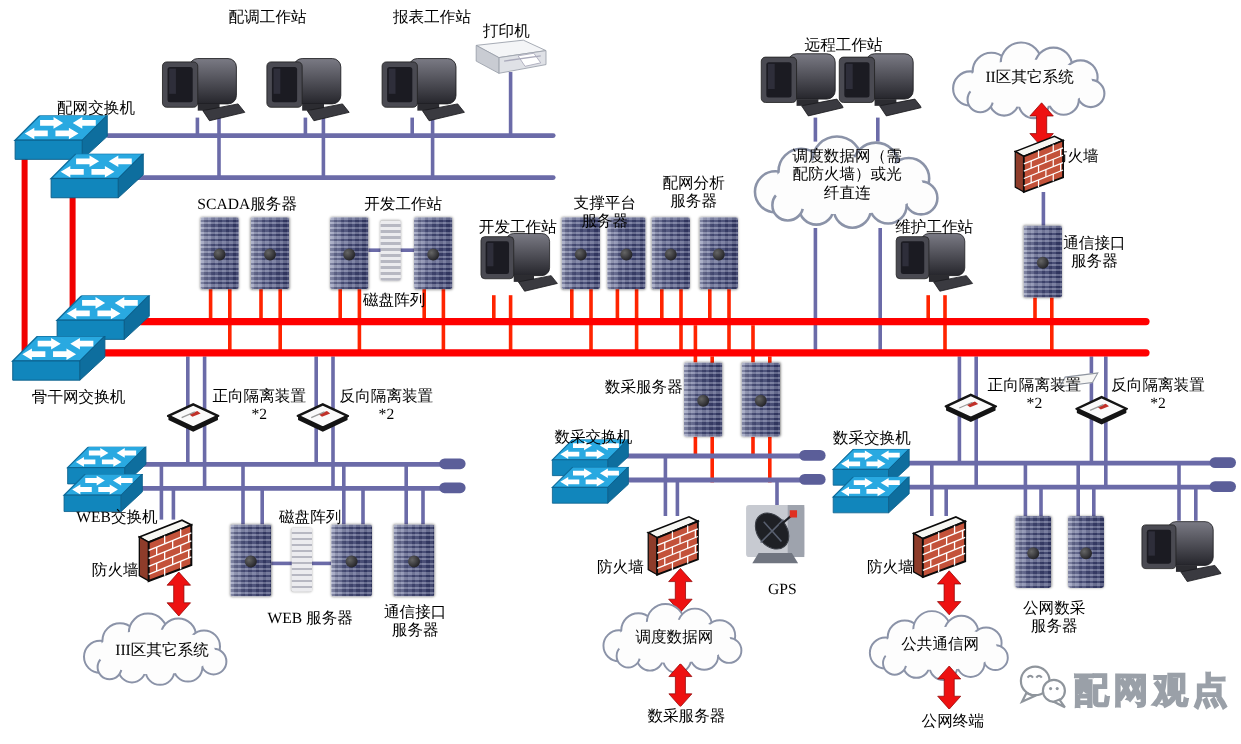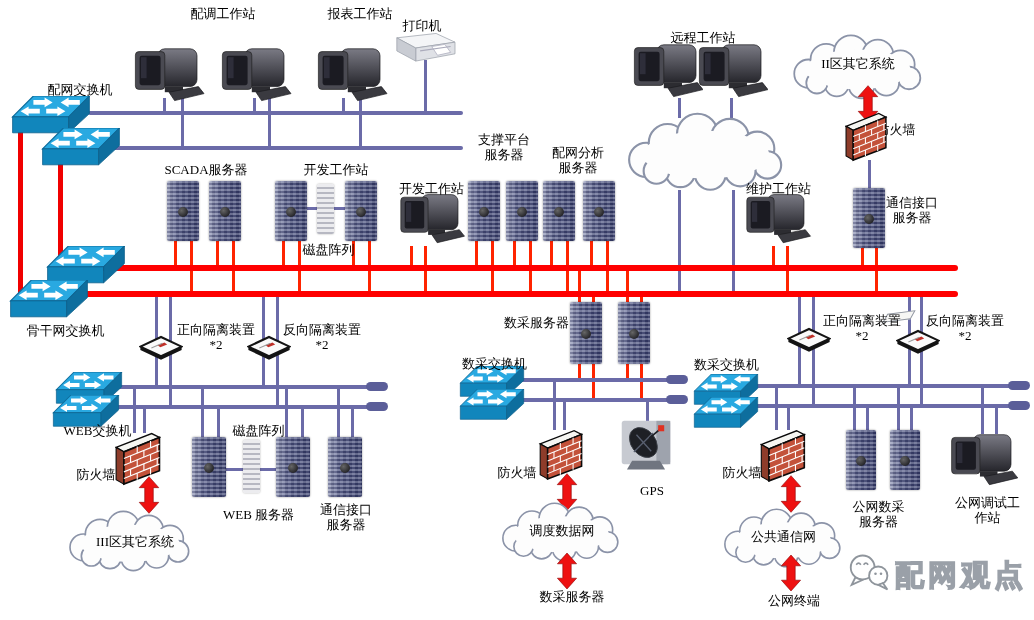--- a/index.html
+++ b/index.html
@@ -212,21 +212,21 @@
 <div class="vl r" style="left:352px;top:241px;height:26px"></div>
 <div class="vl r" style="left:368px;top:241px;height:53px"></div>
 
 <div class="lbl" style="left:394px;top:181px;width:75px">开发工作站</div>
 <svg class="icon" style="left:398px;top:192px;width:68px;height:52px">
       <use href="#ws"></use>
     </svg>
 <div class="vl r" style="left:410px;top:246px;height:21px"></div>
 <div class="vl r" style="left:424px;top:246px;height:48px"></div>
 
-<div class="lbl" style="left:464px;top:132px;width:80px">支撑平台
+<div class="lbl" style="left:464px;top:161px;width:80px">支撑平台
 服务器</div>
 <div class="server" style="left:468px;top:181px;width:32px;height:60px"></div>
 <div class="server" style="left:506px;top:181px;width:32px;height:60px"></div>
 <div class="vl r" style="left:475px;top:241px;height:26px"></div>
 <div class="vl r" style="left:491px;top:241px;height:53px"></div>
 <div class="vl r" style="left:513px;top:241px;height:26px"></div>
 <div class="vl r" style="left:529px;top:241px;height:53px"></div>
 
 <div class="lbl" style="left:538px;top:145px;width:80px">配网分析
 服务器</div>
@@ -242,20 +242,23 @@
       <use href="#ws"></use>
     </svg>
 <svg class="icon" style="left:698px;top:42px;width:70px;height:56px">
       <use href="#ws"></use>
     </svg>
 <div class="vl" style="left:678px;top:98px;height:20px"></div>
 <div class="vl" style="left:730px;top:98px;height:20px"></div>
 <svg class="icon" style="left:620px;top:112px;width:172px;height:82px">
       <use href="#cloud"></use>
     </svg>
+<div class="lbl" style="left:636px;top:122px;width:140px">调度数据网（需
+配防火墙）或光
+纤直连</div>
 <div class="vl" style="left:678px;top:190px;height:105px"></div>
 <div class="vl" style="left:732px;top:190px;height:105px"></div>
 
 <svg class="icon" style="left:783px;top:34px;width:150px;height:68px">
       <use href="#cloud"></use>
     </svg>
 <div class="lbl" style="left:798px;top:56px;width:120px">II区其它系统</div>
 <svg class="icon" style="left:857px;top:85px;width:22px;height:38px">
       <use href="#dblarrow"></use>
     </svg>
@@ -436,21 +439,19 @@
 <div class="server" style="left:846px;top:430px;width:30px;height:60px"></div>
 <div class="server" style="left:890px;top:430px;width:30px;height:60px"></div>
 <div class="lbl" style="left:836px;top:499px;width:85px">公网数采
 服务器</div>
 
 <div class="vl" style="left:981px;top:386px;height:48px"></div>
 <div class="vl" style="left:995px;top:406px;height:28px"></div>
 <svg class="icon" style="left:950px;top:432px;width:68px;height:54px">
       <use href="#ws"></use>
     </svg>
-<div class="lbl" style="left:940px;top:495px;width:95px">公网调试工
-作站</div>
 
 <svg class="icon" style="left:848px;top:552px;width:44px;height:40px">
       <use href="#wechat"></use>
     </svg>
 <div class="wmtext" style="left:895px;top:556px">配网观点</div>
 
 </div>
 
 </body></html>

